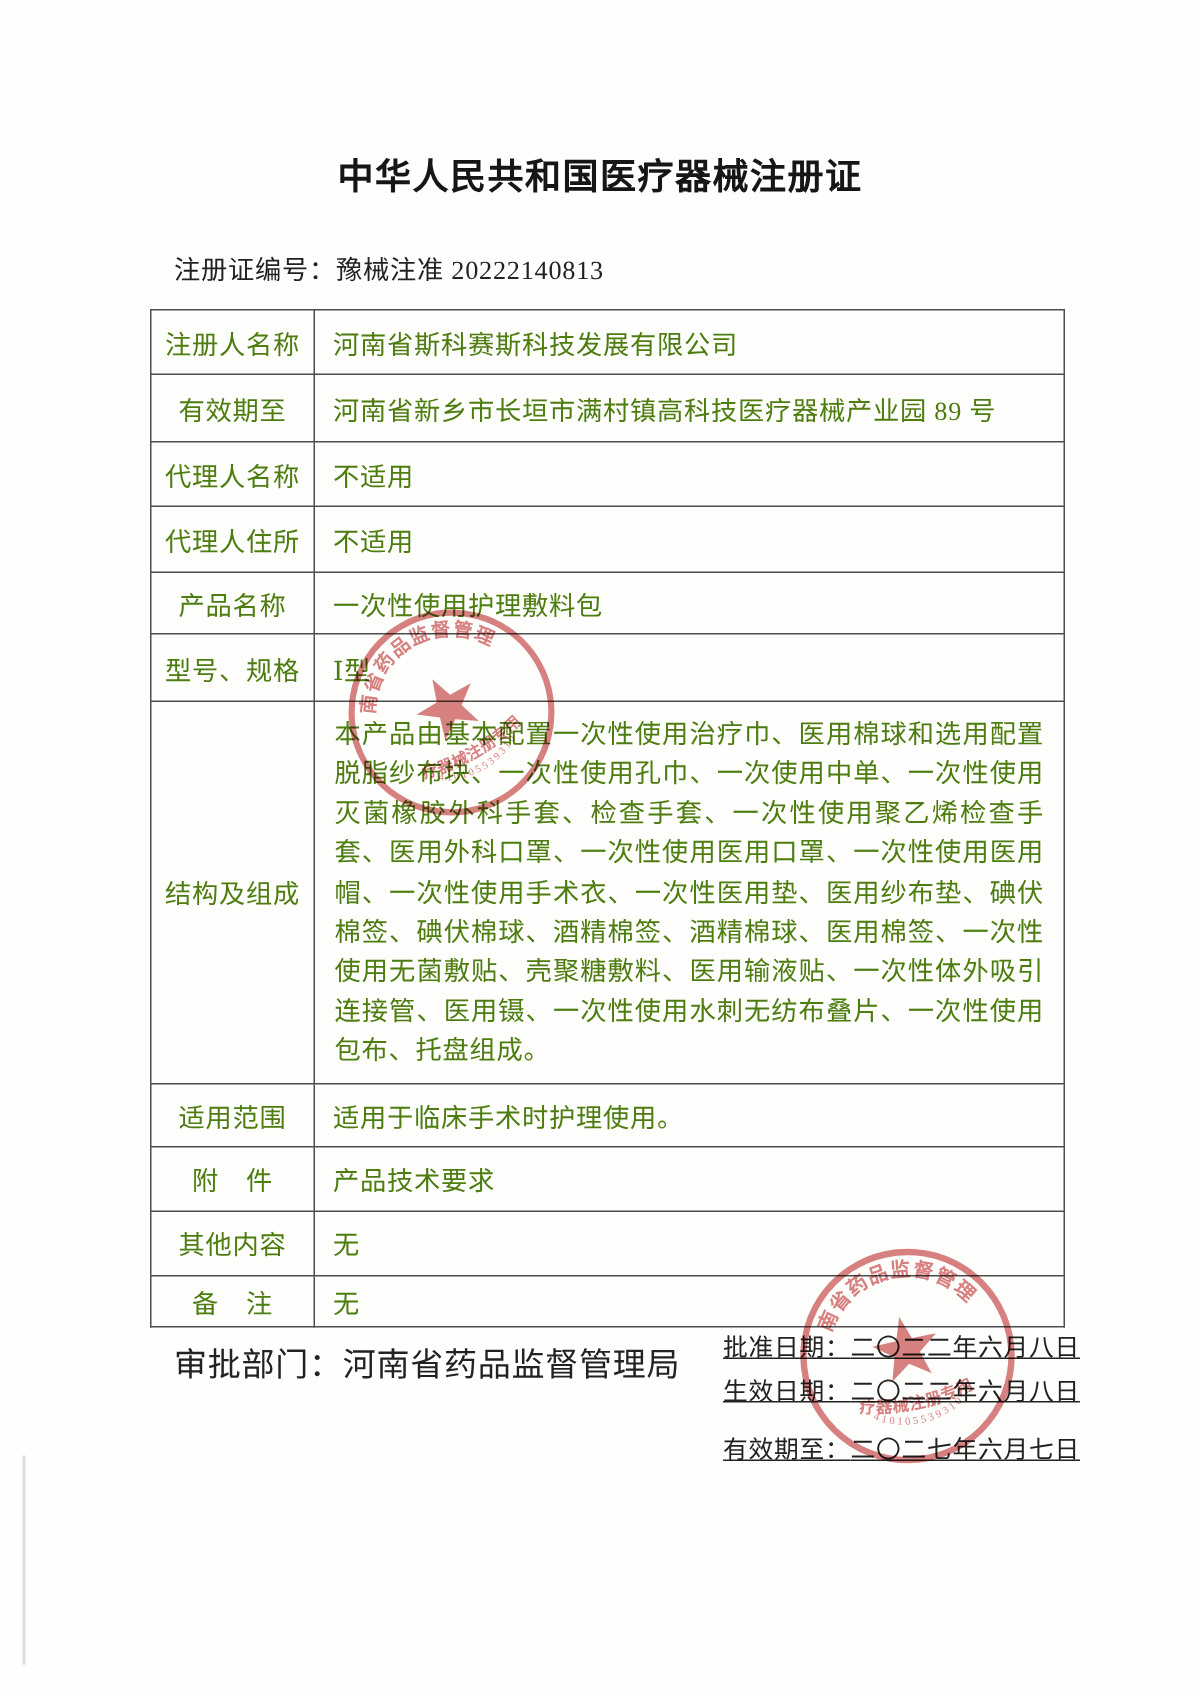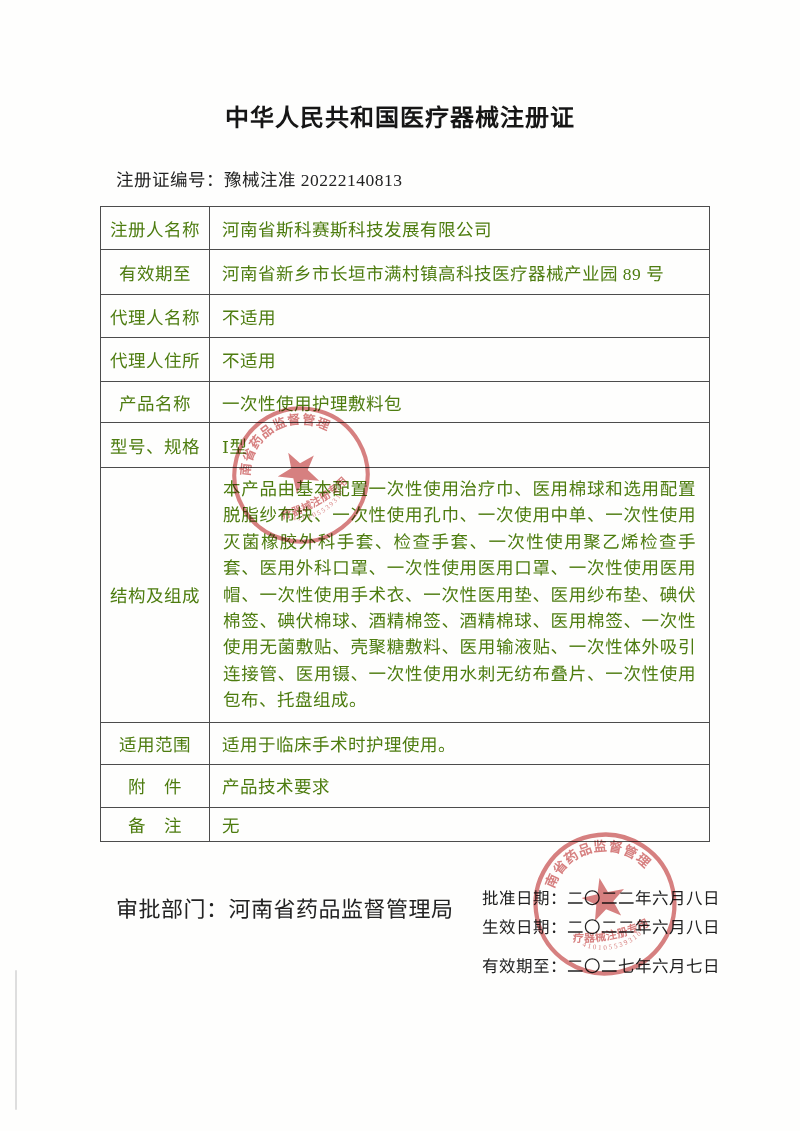--- a/index.html
+++ b/index.html
@@ -45,21 +45,21 @@
   td.cell-value.long{
     padding:8px 13px;line-height:26.4px;
     text-align:justify;text-justify:inter-ideograph;
   }
   .footer-approval{
     position:absolute;top:891px;left:116px;
     font-size:22px;letter-spacing:0.5px;color:#222;
   }
   .footer-dates{
     position:absolute;top:884px;left:482px;
-    font-size:16.5px;letter-spacing:0.5px;color:#222;
+    font-size:16.5px;letter-spacing:0.5px;color:#222;text-decoration:underline;
   }
   .footer-dates .date-line{line-height:29px;white-space:nowrap;}
   .footer-dates .date-line.valid-until{margin-top:10px;}
   .stamp{
     position:absolute;
     mix-blend-mode:multiply;
     opacity:0.82;
   }
   .stamp svg{display:block;}
   .stamp-mid{left:228px;top:402px;width:146px;height:146px;transform:rotate(-30deg);}
@@ -107,20 +107,24 @@
         <td class="cell-value long">本产品由基本配置一次性使用治疗巾、医用棉球和选用配置脱脂纱布块、一次性使用孔巾、一次使用中单、一次性使用灭菌橡胶外科手套、检查手套、一次性使用聚乙烯检查手套、医用外科口罩、一次性使用医用口罩、一次性使用医用帽、一次性使用手术衣、一次性医用垫、医用纱布垫、碘伏棉签、碘伏棉球、酒精棉签、酒精棉球、医用棉签、一次性使用无菌敷贴、壳聚糖敷料、医用输液贴、一次性体外吸引连接管、医用镊、一次性使用水刺无纺布叠片、一次性使用包布、托盘组成。</td>
       </tr>
       <tr style="height:42px;">
         <td class="cell-label">适用范围</td>
         <td class="cell-value">适用于临床手术时护理使用。</td>
       </tr>
       <tr style="height:43px;">
         <td class="cell-label">附　件</td>
         <td class="cell-value">产品技术要求</td>
       </tr>
+      <tr style="height:43px;">
+        <td class="cell-label">其他内容</td>
+        <td class="cell-value">无</td>
+      </tr>
       <tr style="height:34px;">
         <td class="cell-label">备　注</td>
         <td class="cell-value">无</td>
       </tr>
     </tbody>
   </table>
 
   <div class="footer-approval"><span>审批部门：</span><span>河南省药品监督管理局</span></div>
 
   <div class="footer-dates">

